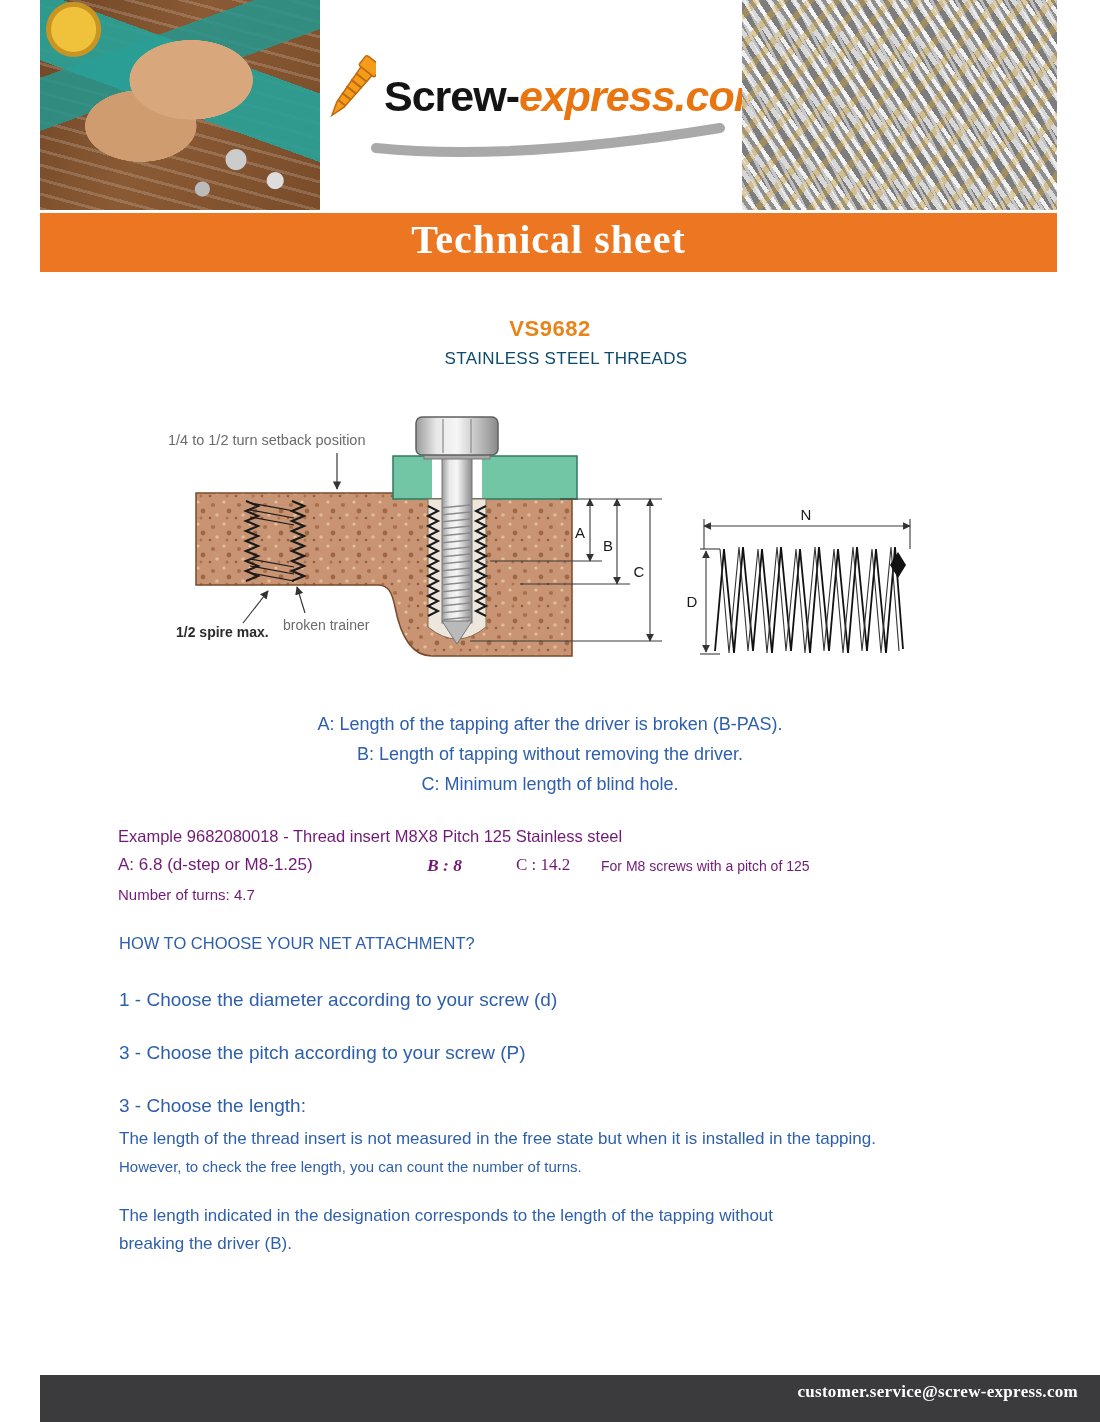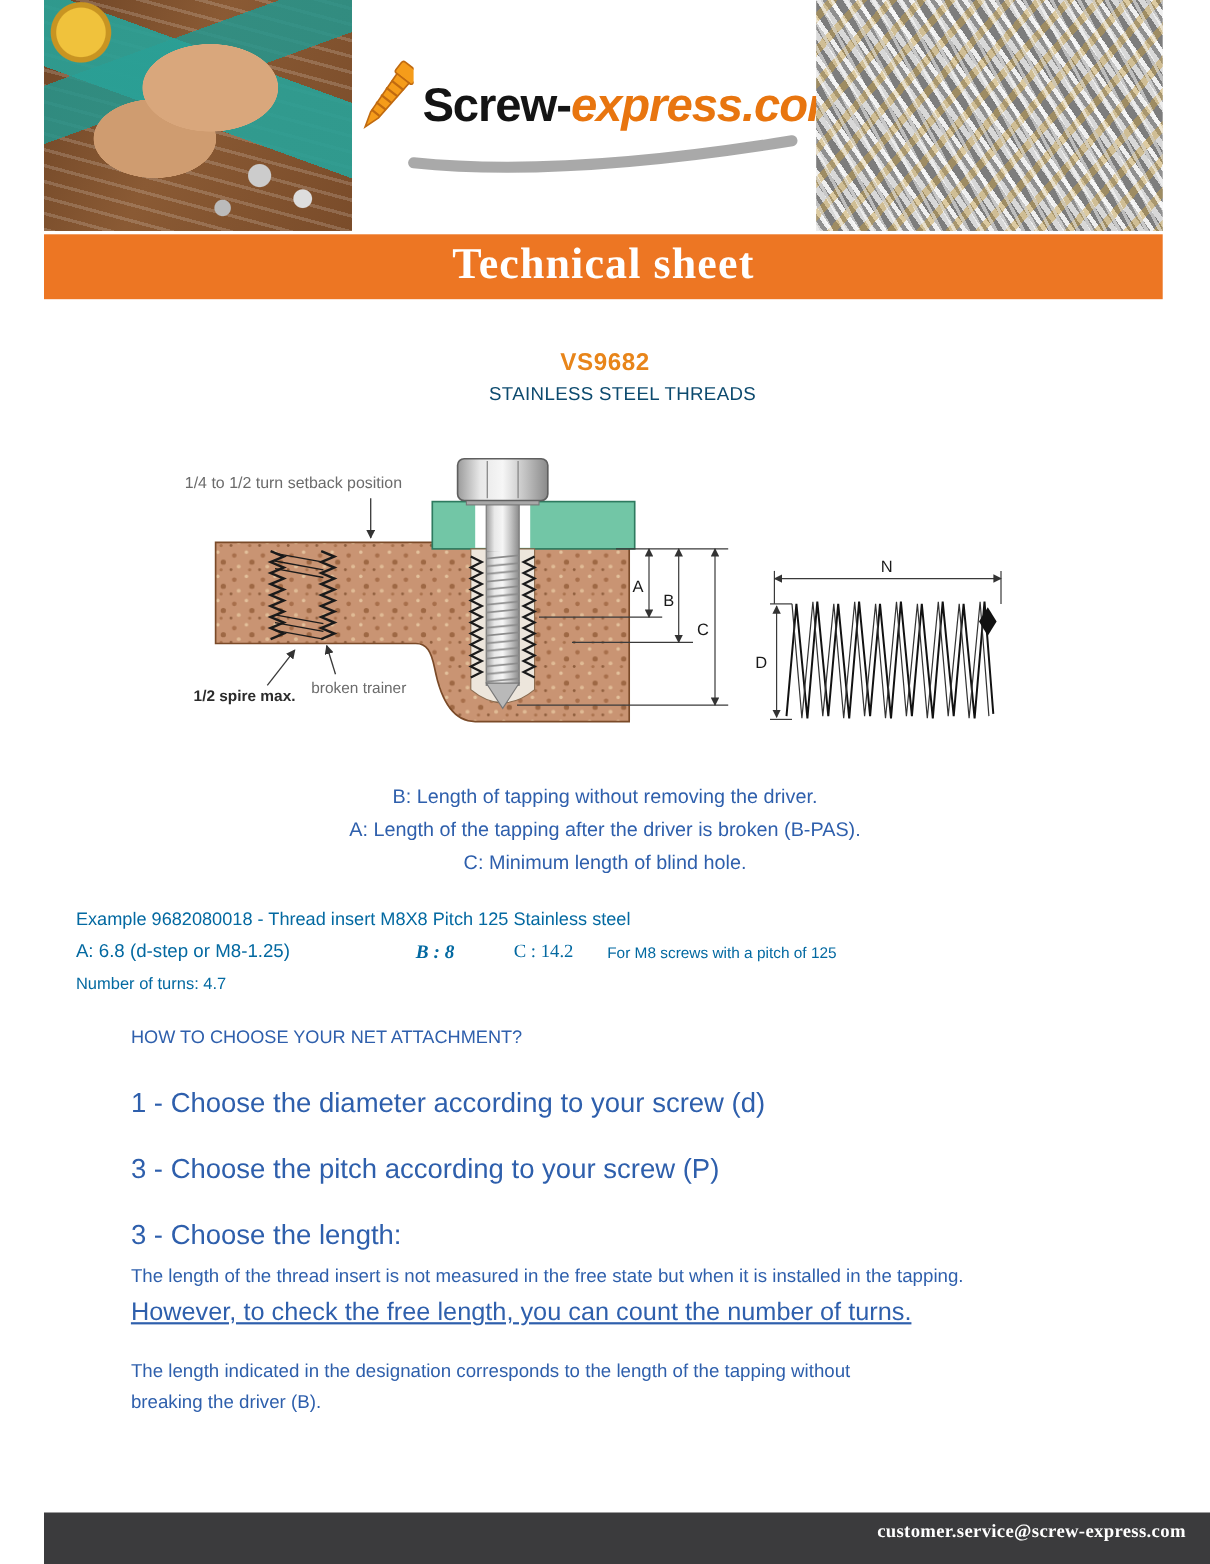--- a/index.html
+++ b/index.html
@@ -52,39 +52,39 @@
   .diagram svg.scene { position:absolute; left:0; top:0; }
   .dlabel { position:absolute; font-size:14px; color:#6b6b6b; white-space:nowrap; }
   .dlabel-setback { left:168px; top:21px; font-size:14.5px; }
   .dlabel-spire { left:176px; top:213px; color:#2b2b2b; font-weight:bold; }
   .dlabel-trainer { left:283px; top:206px; }
 
   
   .legend { margin-top:8px; text-align:center; color:#2E5FAC; font-size:18px; line-height:30px; }
 
   
-  .example { margin:28px 0 0 69px; color:#0369a1; }
+  .example { margin:28px 0 0 118px; color:#701a75; }
   .example-title { font-size:16.5px; }
   .example-row { position:relative; height:30px; margin-top:9px; }
   .example-row span { position:absolute; top:0; }
   .ex-a { left:0; font-size:17px; }
   .ex-b { left:309px; font-size:17.5px; font-style:italic; font-family:"Liberation Serif", serif;font-weight:bold; }
   .ex-c { left:398px; font-size:17px; font-family:"Liberation Serif", serif; }
   .ex-note { left:483px; top:3px !important; font-size:14px; }
   .example-turns { font-size:15px; margin-top:1px; }
 
   
   .howto { margin-left:119px; color:#2E5FAC; }
   .howto-heading { margin-top:31px; font-size:16.5px; font-weight:500; }
-  .step { font-size:25px; }
+  .step { font-size:19px; }
   .step-1 { margin-top:36px; }
   .step-2 { margin-top:31px; }
   .step-3 { margin-top:31px; }
   .para-1 { margin-top:8px; font-size:17px; line-height:28px; max-width:790px; }
-  .para-2 { margin-top:5px; font-size:23px;text-decoration:underline; }
+  .para-2 { margin-top:5px; font-size:15px; }
   .para-3 { margin-top:27px; font-size:17px; line-height:28px; max-width:700px; }
 
   
   .footer { position:absolute; bottom:0; left:40px; right:0; height:47px; background:#3B3B3D;
     color:#ffffff; text-align:right; padding-right:22px; line-height:33px;
     font-family:"Liberation Serif", serif; font-weight:bold; font-size:17px; letter-spacing:.3px; }
 </style>
 </head>
 <body>
 
@@ -211,22 +211,22 @@
       <text x="806" y="109" font-size="15" fill="#1a1a1a" text-anchor="middle">N</text>
       <text x="692" y="196" font-size="15" fill="#1a1a1a" text-anchor="middle">D</text>
     </svg>
 
     <div class="dlabel dlabel-setback">1/4 to 1/2 turn setback position</div>
     <div class="dlabel dlabel-spire">1/2 spire max.</div>
     <div class="dlabel dlabel-trainer">broken trainer</div>
   </div>
 
   <div class="legend">
+    <div>A: Length of the tapping after the driver is broken (B-PAS).</div>
     <div>B: Length of tapping without removing the driver.</div>
-    <div>A: Length of the tapping after the driver is broken (B-PAS).</div>
     <div>C: Minimum length of blind hole.</div>
   </div>
 
   <div class="example">
     <div class="example-title">Example 9682080018 - Thread insert M8X8 Pitch 125 Stainless steel</div>
     <div class="example-row">
       <span class="ex-a">A: 6.8 (d-step or M8-1.25)</span>
       <span class="ex-b">B : 8</span>
       <span class="ex-c">C : 14.2</span>
       <span class="ex-note">For M8 screws with a pitch of 125</span>

